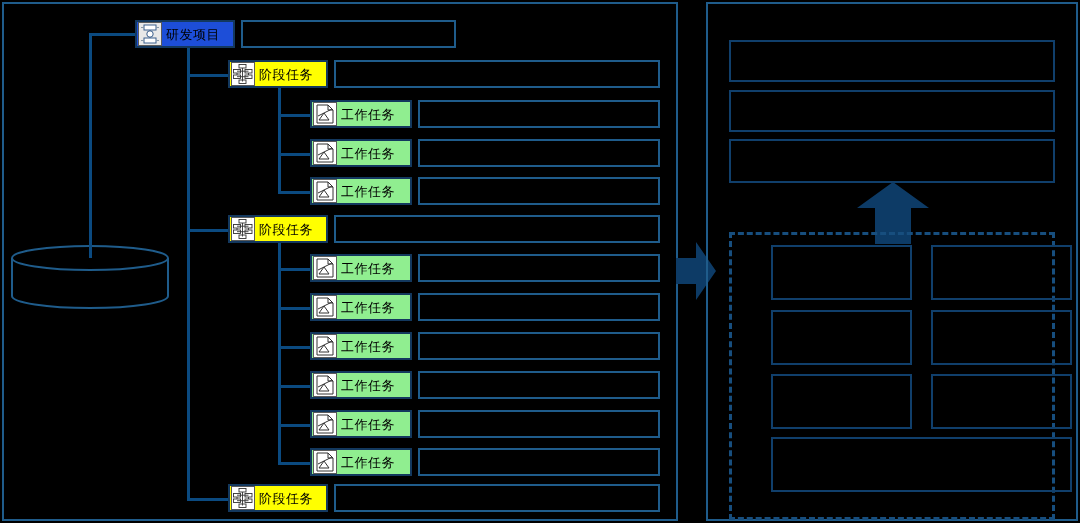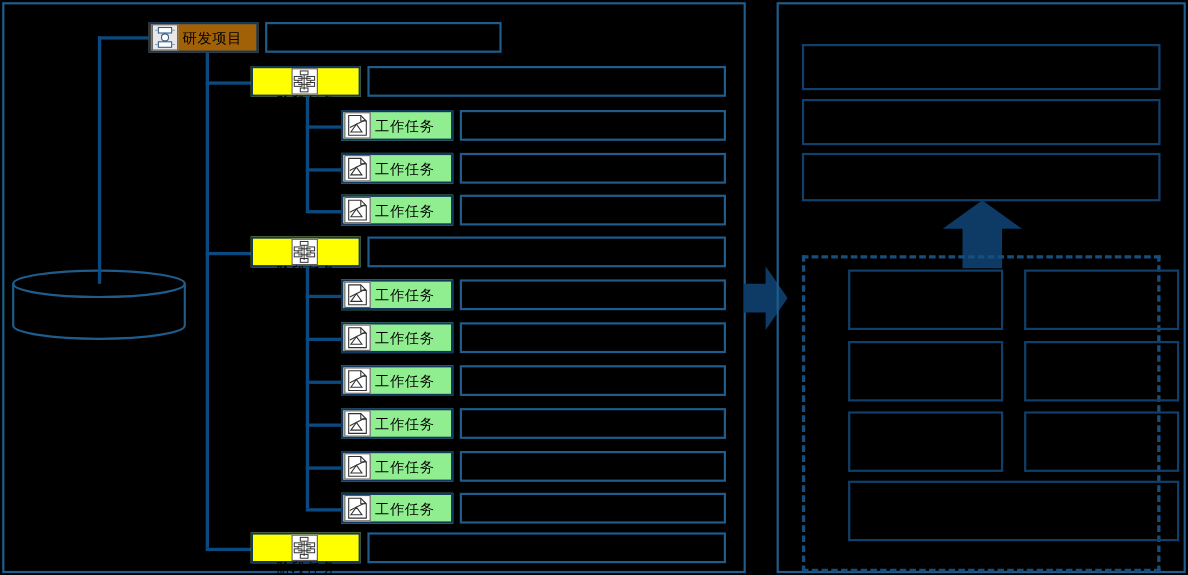--- a/index.html
+++ b/index.html
@@ -46,22 +46,22 @@
     display: block;
   }
   .node .lbl {
     font-size: 13px;
     color: #000;
     line-height: 1;
     white-space: nowrap;
     letter-spacing: 0.5px;
   }
 
-  .node.root    { background: #a16207; border-color: #13385E; }
-  .node.stage   { background: #FFFF00; border-color: #13385E; flex-direction: column; }
+  .node.root    { background: #1d4ed8; border-color: #13385E; }
+  .node.stage   { background: #FFFF00; border-color: #13385E; }
   .node.work    { background: #90EE90; border-color: #13385E; }
   .node.root  .ico { background: #E8E8E8; }
   .node.stage .ico { background: #FFFFFF; }
   .node.work  .ico { background: #FFFFFF; }
 
   
   .tbox {
     position: absolute;
     border: 2px solid #1F5C8B;
     background: transparent;

